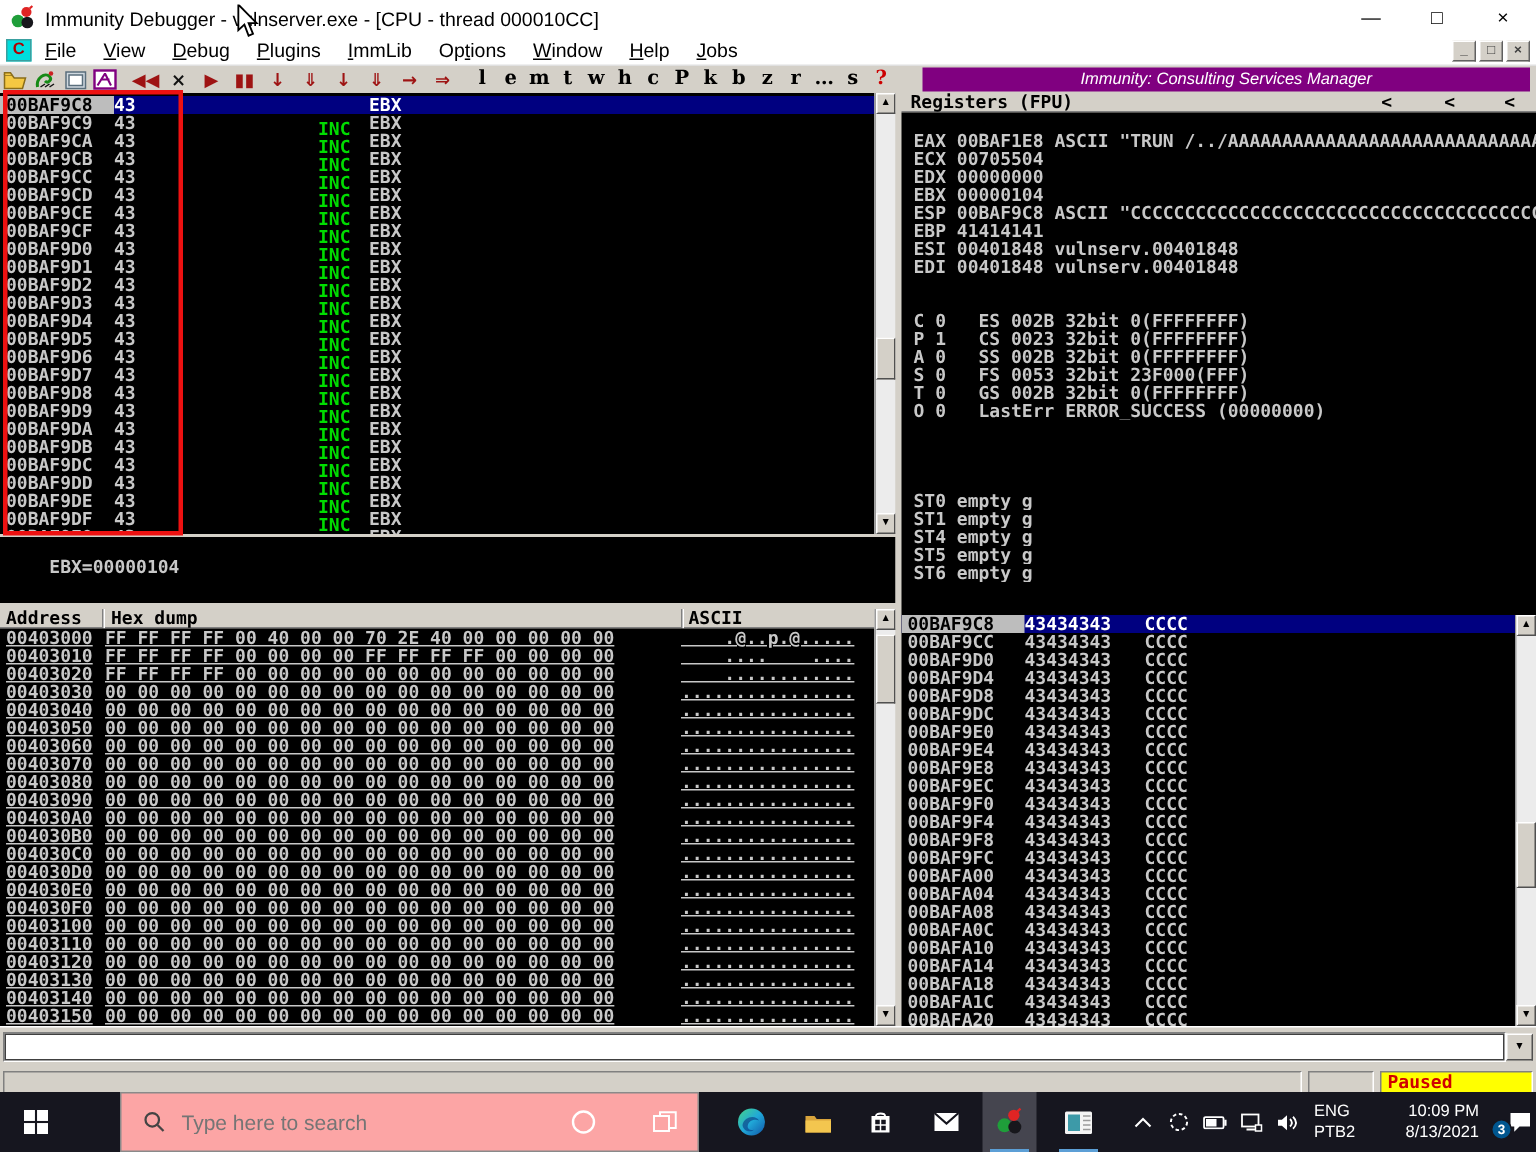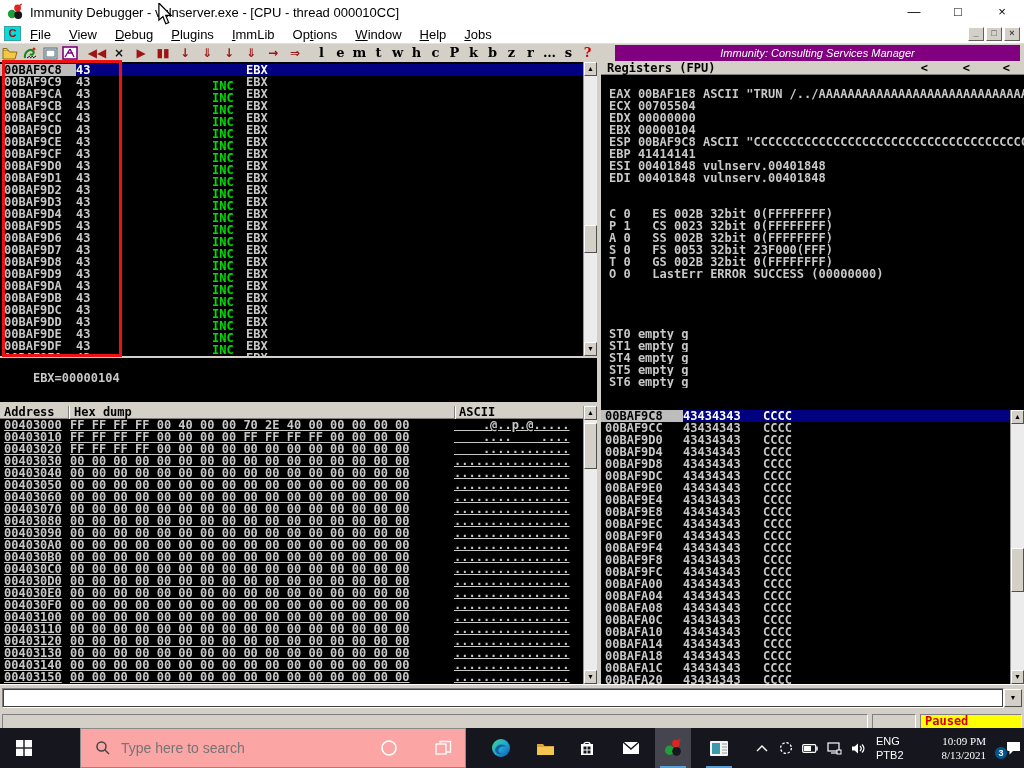--- a/index.html
+++ b/index.html
@@ -471,21 +471,21 @@
     <span class="tile" style="left:846px;width:26px;">
       <svg width="16" height="13" viewBox="0 0 16 13">
         <path d="M1 4.5 L3.6 4.5 L7 1.5 L7 11.5 L3.6 8.5 L1 8.5 Z" fill="#fff"></path>
         <path d="M9 4 C10.5 5.5, 10.5 7.5, 9 9 M11 2.5 C13.5 5, 13.5 8, 11 10.5" fill="none" stroke="#fff" stroke-width="1.2"></path>
       </svg>
     </span>
     <span class="traytext" style="left:876px;width:36px;">
       <span>ENG</span>
       <span>PTB2</span>
     </span>
-    <span class="traytext" id="clockbox" style="left:914px;width:72px;font-family:Liberation Serif, serif;">
+    <span class="traytext" id="clockbox" style="left:914px;width:72px;">
       <span>10:09 PM</span>
       <span>8/13/2021</span>
     </span>
     <span id="badgewrap">
       <svg width="17" height="17" viewBox="0 0 17 17" style="position:absolute;right:2px;top:12px">
         <path d="M2 2 L15 2 L15 11 L8 11 L4.5 14.5 L4.5 11 L2 11 Z" fill="#fff"></path>
       </svg>
       <span id="badge">3</span>
     </span>
   </div>

